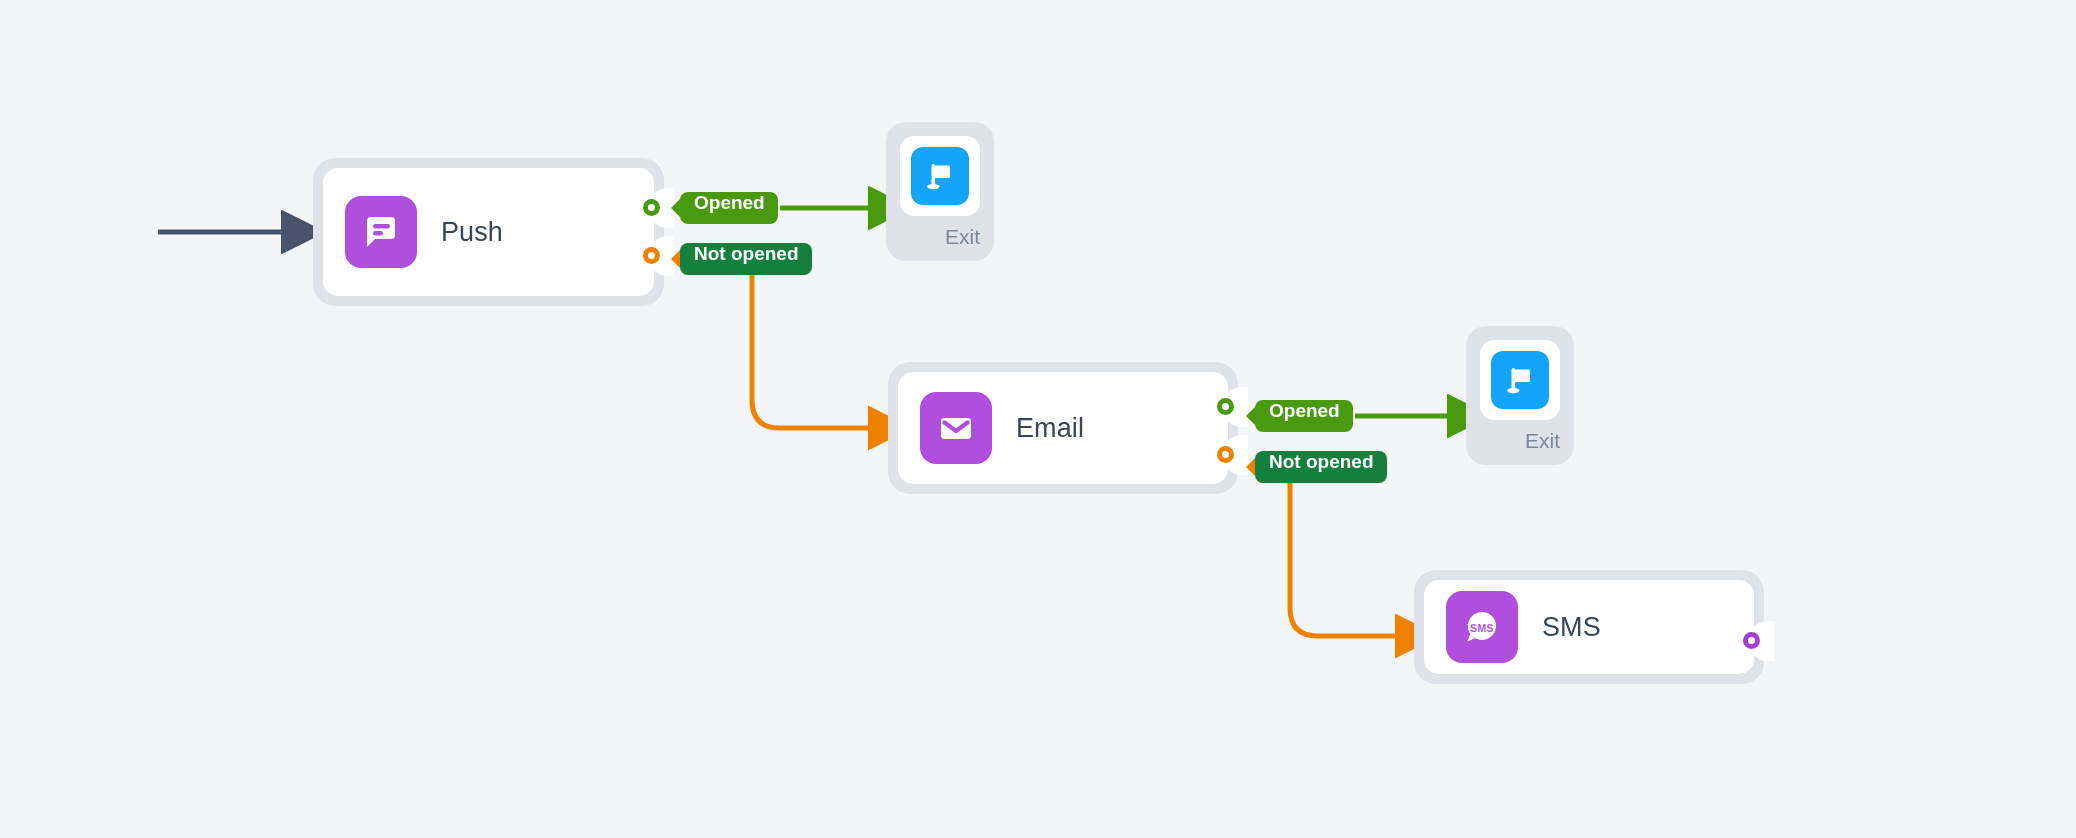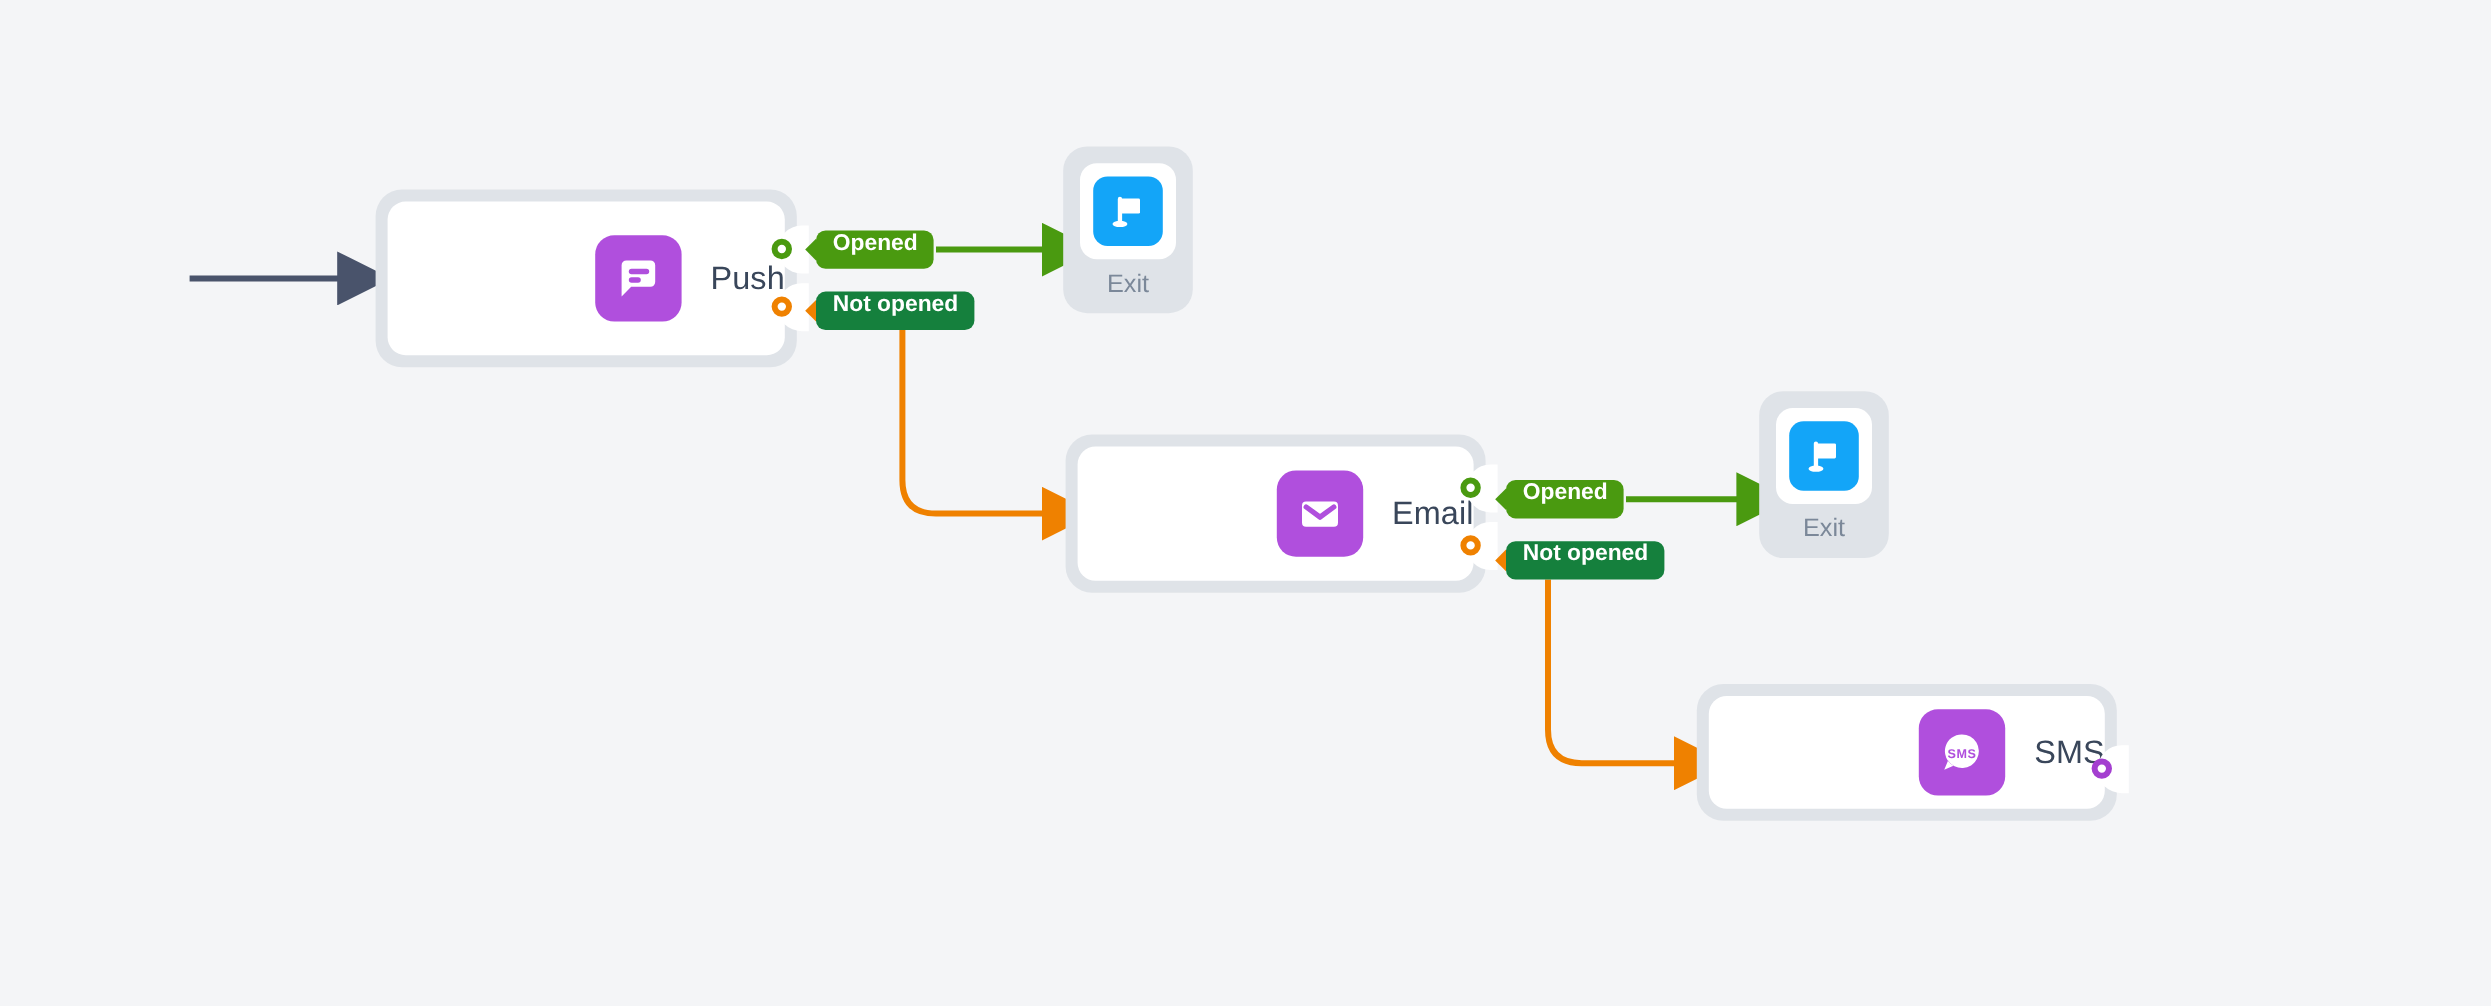--- a/index.html
+++ b/index.html
@@ -30,21 +30,20 @@
     border-radius: 22px;
     box-sizing: border-box;
   }
   .node-card {
     position: absolute;
     left: 10px; top: 10px; right: 10px; bottom: 10px;
     background: #ffffff;
     border-radius: 15px;
     display: flex;
     align-items: center;
-    justify-content: flex-end;
   }
   .node-icon {
     width: 72px;
     height: 72px;
     border-radius: 16px;
     margin-left: 22px;
     flex: 0 0 auto;
     display: flex;
     align-items: center;
     justify-content: center;
@@ -141,20 +140,21 @@
     background: #13a5f8;
     display: flex;
     align-items: center;
     justify-content: center;
   }
   .exit-label {
     margin-top: 9px;
     margin-bottom: 4px;
     font-size: 21px;
     color: #7b8899;
+    text-align: right;
   }
 </style>
 </head>
 <body>
 
 <div id="canvas">
 
   <svg id="wires" viewBox="0 0 2076 838" width="2076" height="838">
     <defs>
       <marker id="ah-grey" markerWidth="9" markerHeight="9" refX="1" refY="4.5" orient="auto">

